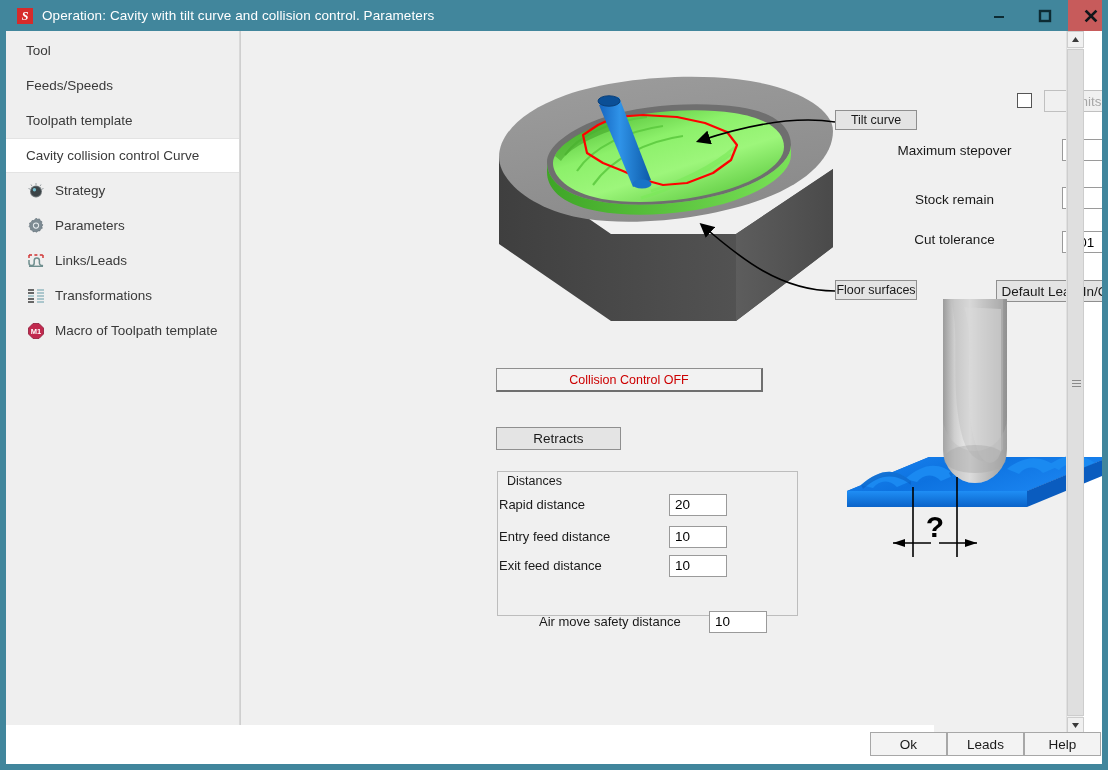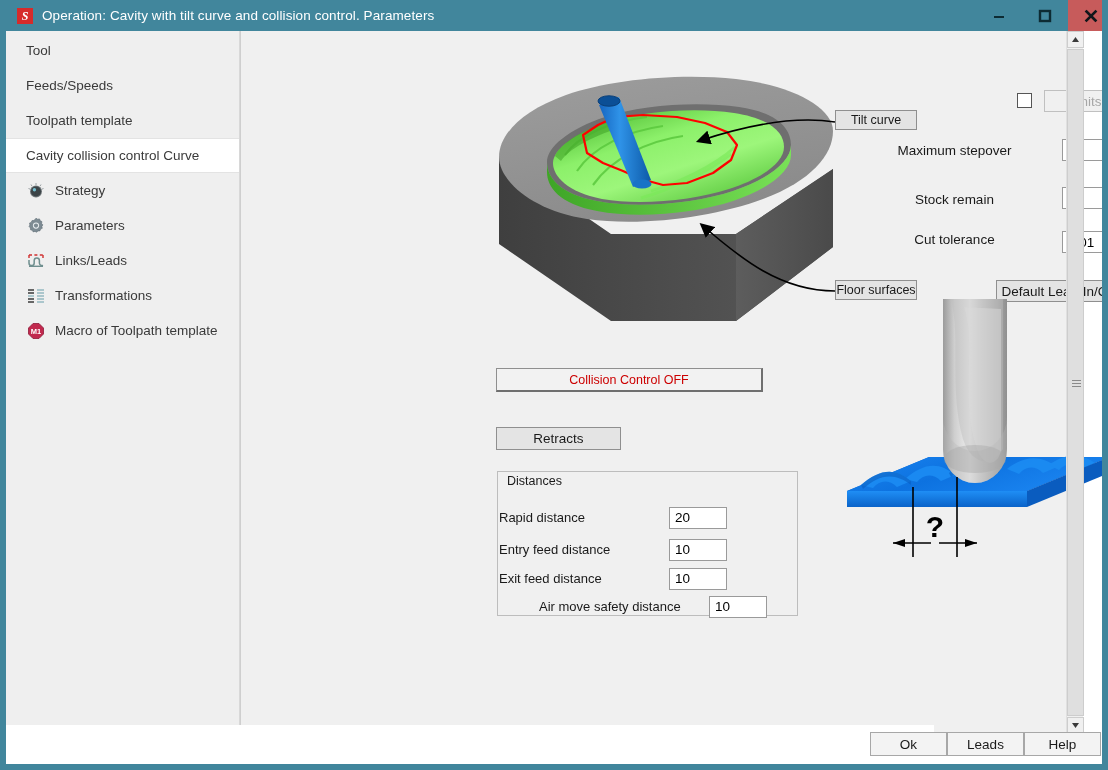--- a/index.html
+++ b/index.html
@@ -193,30 +193,30 @@
     left: 256px; top: 440px; width: 301px; height: 145px;
     border: 1px solid #bdbdbd;
   }
   #grp-distances-title {
     position: absolute; left: 262px; top: 443px;
     background: #f0f0f0; padding: 0 4px;
     font-size: 12.5px; color: #1a1a1a;
   }
   .dist-row {
     position: absolute; left: 258px; width: 300px; height: 21px;
-    display: flex; align-items: center; margin-top: 13px;
+    display: flex; align-items: center;
   }
   .dist-row .dl {
     width: 170px; font-size: 13px; color: #1a1a1a;
   }
   .dist-row .win-input { width: 58px; }
   #d0 { top: 463px; }
   #d1 { top: 495px; }
   #d2 { top: 524px; }
-  #d3 { top: 552px; padding-left: 40px; }
+  #d3 { top: 580px; padding-left: 40px; }
 
   
   .callout {
     position: absolute;
     background: #e4e4e4;
     border: 1px solid #8f8f8f;
     font-size: 12.5px; color: #1a1a1a;
     display: flex; align-items: center; justify-content: center;
     height: 20px; cursor: default;
   }

